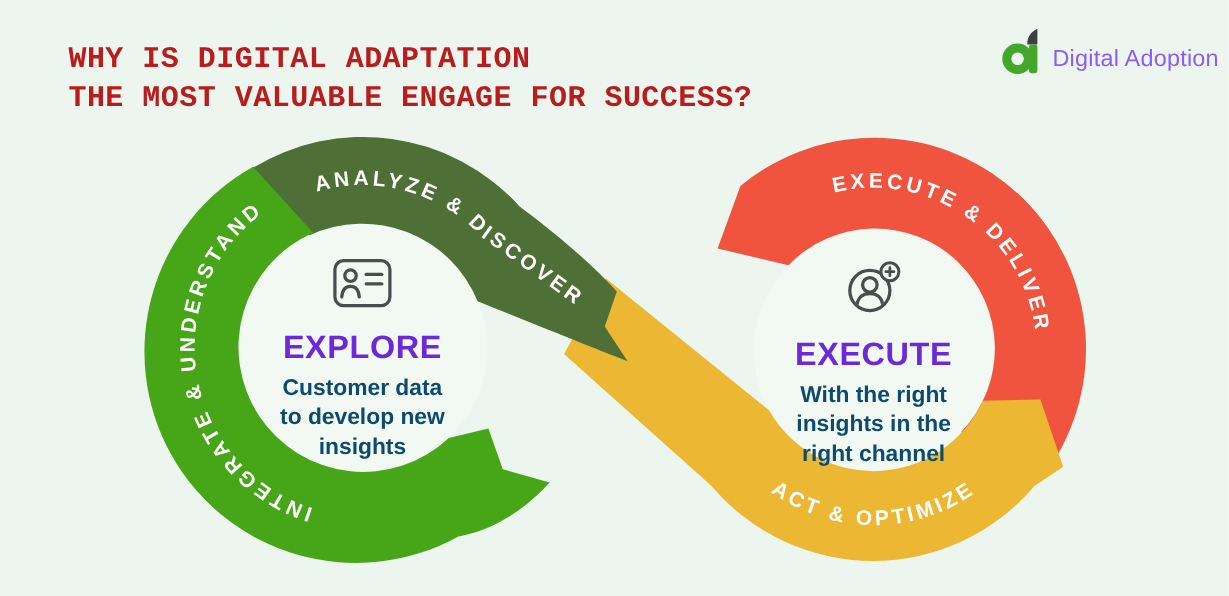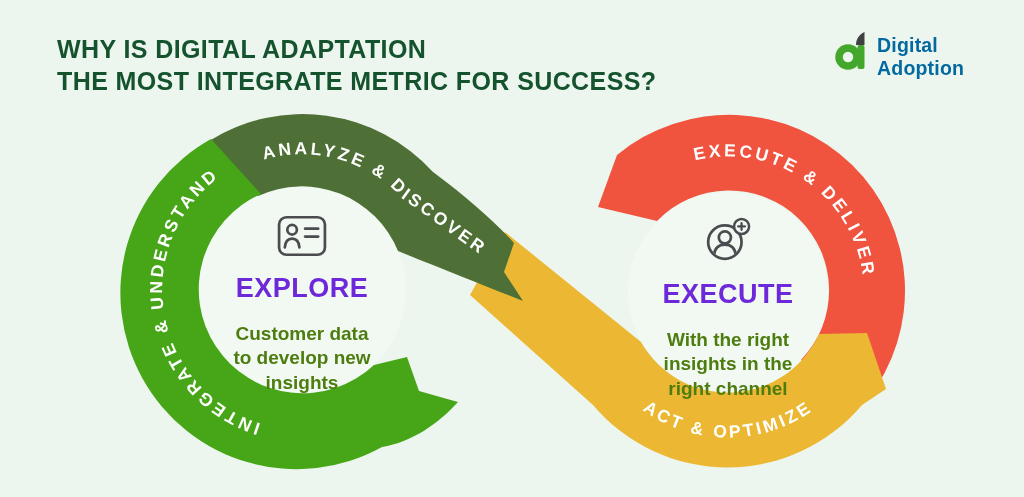--- a/index.html
+++ b/index.html
@@ -6,54 +6,54 @@
   .stage{
     position:relative;
     width:1024px;height:497px;
     background:#edf6ee;
     overflow:hidden;
     font-family:"Liberation Sans", sans-serif;
   }
   .title{
     position:absolute;left:57px;top:34px;
     font-size:25px;font-weight:700;line-height:1.26;
-    letter-spacing:.4px;color:#14532d;
+    letter-spacing:.4px;color:#b91c1c;font-family:Liberation Mono, monospace;
   }
   .logo{
     position:absolute;left:834px;top:24px;
     display:flex;align-items:center;gap:7px;
   }
   .logo-text{
-    font-size:19.5px;color:#0369a1;font-weight:700;letter-spacing:.2px;
+    font-size:19.5px;color:#8b5cf6;font-weight:400;letter-spacing:.2px;
     padding-top:10px;
   }
   .loop-label{
     position:absolute;width:230px;text-align:center;color:#4d4f52;
   }
   .loop-label .icon{display:inline-block;}
   .loop-title{
     font-size:27px;font-weight:700;letter-spacing:.5px;margin-top:11px;color:#6d28d9;
   }
   .loop-desc{
-    font-size:19px;font-weight:600;line-height:1.28;margin-top:18px;
-    color:#4d7c0f;white-space:pre-line;
+    font-size:19px;font-weight:600;line-height:1.28;margin-top:7px;
+    color:#0c4a6e;white-space:pre-line;
   }
   .ribbon-label{
     font-size:17.5px;font-weight:700;letter-spacing:3px;fill:#ffffff;
   }
   svg{display:block;}
 </style>
 </head>
 <body>
 
 <div class="stage">
 
   <div class="title">
     <div>WHY IS DIGITAL ADAPTATION</div>
-    <div>THE MOST INTEGRATE METRIC FOR SUCCESS?</div>
+    <div>THE MOST VALUABLE ENGAGE FOR SUCCESS?</div>
   </div>
 
   <div class="logo">
     <span class="icon">
       <svg width="36" height="40" viewBox="0 0 36 40">
         <path d="M 30.5,0 C 25,2.5 22,7 22,13 L 30.5,13 Z" fill="#3e4041"></path>
         <circle cx="14" cy="25" r="9" fill="none" stroke="#42a72a" stroke-width="7.5"></circle>
         <rect x="23.5" y="13" width="7" height="24" rx="2" fill="#42a72a"></rect>
       </svg>
     </span>

